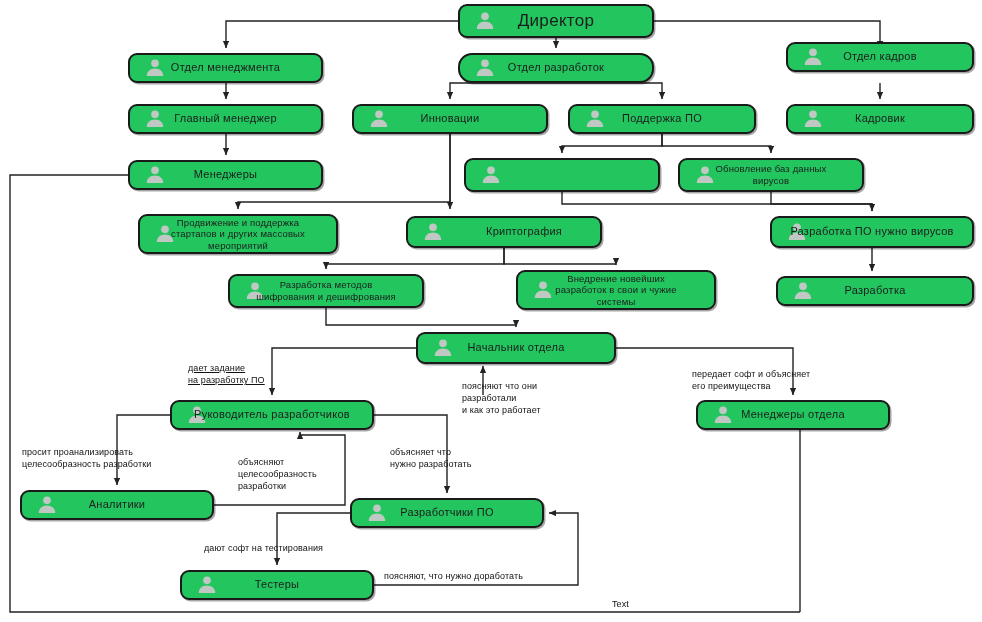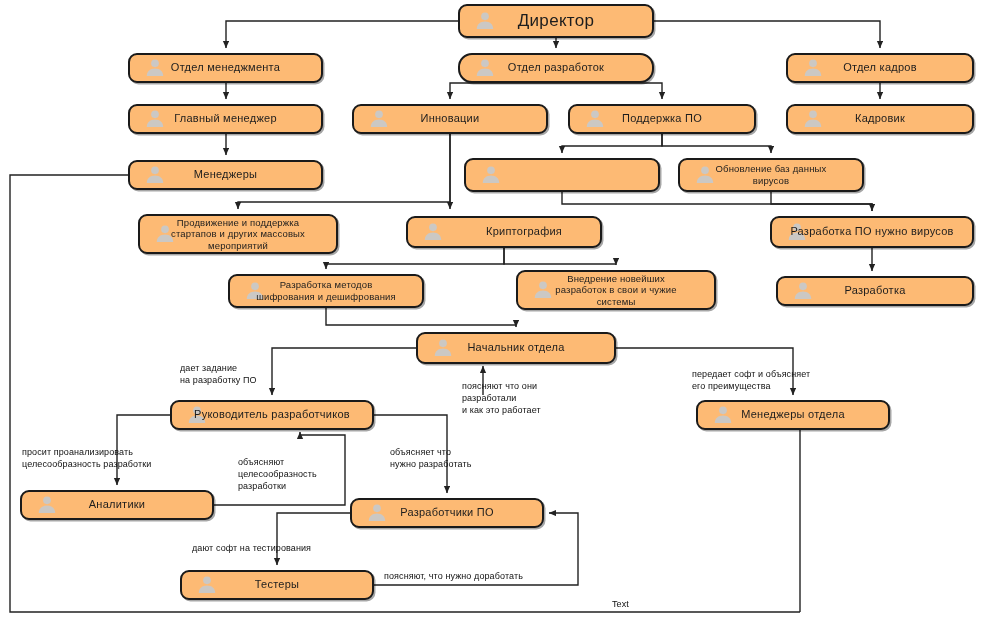--- a/index.html
+++ b/index.html
@@ -1,20 +1,20 @@
 <!DOCTYPE html>
 <html><head>
 <meta charset="utf-8">
 <style>
   html,body{margin:0;padding:0;background:#ffffff;}
   body{font-family:"Liberation Sans","DejaVu Sans",sans-serif;}
   #canvas{position:relative;width:982px;height:622px;overflow:hidden;background:#fff;}
   #edges{position:absolute;left:0;top:0;width:982px;height:622px;}
   .node{position:absolute;box-sizing:border-box;border:2px solid #1a1a1a;border-radius:9px;
-        background:#fdba74;display:flex;align-items:center;justify-content:center;
+        background:#22c55e;display:flex;align-items:center;justify-content:center;
         box-shadow:1.5px 1.5px 0 rgba(0,0,0,0.35);}
   .node .person{position:absolute;left:14px;top:50%;transform:translateY(-50%);
         width:22px;height:21px;opacity:.95;}
   .node .label{position:relative;z-index:2;text-align:center;color:#1d1d1d;
         line-height:1.22;padding:0 6px;white-space:pre-line;}
   .n-title{font-size:17px;letter-spacing:.3px;}
   .n-big{font-size:11px;letter-spacing:.25px;}
   .n-sm{font-size:9.5px;letter-spacing:.15px;}
   .edge-label{position:absolute;font-size:9px;color:#111;line-height:1.35;
         white-space:pre-line;letter-spacing:.1px;}
@@ -94,21 +94,21 @@
         </svg></span>
       <span class="label n-big">Отдел менеджмента</span>
     </div>
     <div class="node" style="left: 458px; top: 53px; width: 196px; height: 30px; border-radius: 14px;">
       <span class="person"><svg viewBox="0 0 24 24" width="22" height="21">
           <circle cx="12" cy="6.6" r="4.4" fill="#c9c9c9"></circle>
           <path d="M2.6 21c0-5.2 4.2-8.3 9.4-8.3s9.4 3.1 9.4 8.3z" fill="#c9c9c9"></path>
         </svg></span>
       <span class="label n-big">Отдел разработок</span>
     </div>
-    <div class="node" style="left: 786px; top: 53px; width: 188px; height: 30px;">
+    <div class="node" style="left: 786px; top: 42px; width: 188px; height: 30px;">
       <span class="person"><svg viewBox="0 0 24 24" width="22" height="21">
           <circle cx="12" cy="6.6" r="4.4" fill="#c9c9c9"></circle>
           <path d="M2.6 21c0-5.2 4.2-8.3 9.4-8.3s9.4 3.1 9.4 8.3z" fill="#c9c9c9"></path>
         </svg></span>
       <span class="label n-big">Отдел кадров</span>
     </div>
     <div class="node" style="left: 128px; top: 104px; width: 195px; height: 30px;">
       <span class="person"><svg viewBox="0 0 24 24" width="22" height="21">
           <circle cx="12" cy="6.6" r="4.4" fill="#c9c9c9"></circle>
           <path d="M2.6 21c0-5.2 4.2-8.3 9.4-8.3s9.4 3.1 9.4 8.3z" fill="#c9c9c9"></path>
@@ -239,30 +239,30 @@
         </svg></span>
       <span class="label n-big">Разработчики ПО</span>
     </div>
     <div class="node" style="left: 180px; top: 570px; width: 194px; height: 30px;">
       <span class="person"><svg viewBox="0 0 24 24" width="22" height="21">
           <circle cx="12" cy="6.6" r="4.4" fill="#c9c9c9"></circle>
           <path d="M2.6 21c0-5.2 4.2-8.3 9.4-8.3s9.4 3.1 9.4 8.3z" fill="#c9c9c9"></path>
         </svg></span>
       <span class="label n-big">Тестеры</span>
     </div>
-    <div class="edge-label" style="left: 180px; top: 362px;">дает задание
+    <div class="edge-label" style="left: 188px; top: 362px; text-decoration: underline;">дает задание
 на разработку ПО</div>
     <div class="edge-label" style="left: 462px; top: 380px;">поясняют что они
 разработали
 и как это работает</div>
     <div class="edge-label" style="left: 692px; top: 368px;">передает софт и объясняет
 его преимущества</div>
     <div class="edge-label" style="left: 22px; top: 446px;">просит проанализировать
 целесообразность разработки</div>
     <div class="edge-label" style="left: 238px; top: 456px;">объясняют
 целесообразность
 разработки</div>
     <div class="edge-label" style="left: 390px; top: 446px;">объясняет что
 нужно разработать</div>
-    <div class="edge-label" style="left: 192px; top: 542px;">дают софт на  тестирования</div>
+    <div class="edge-label" style="left: 204px; top: 542px;">дают софт на  тестирования</div>
     <div class="edge-label" style="left: 384px; top: 570px;">поясняют, что нужно доработать</div>
     <div class="edge-label" style="left: 612px; top: 598px;">Text</div>
 </div>
 
 </body></html>

